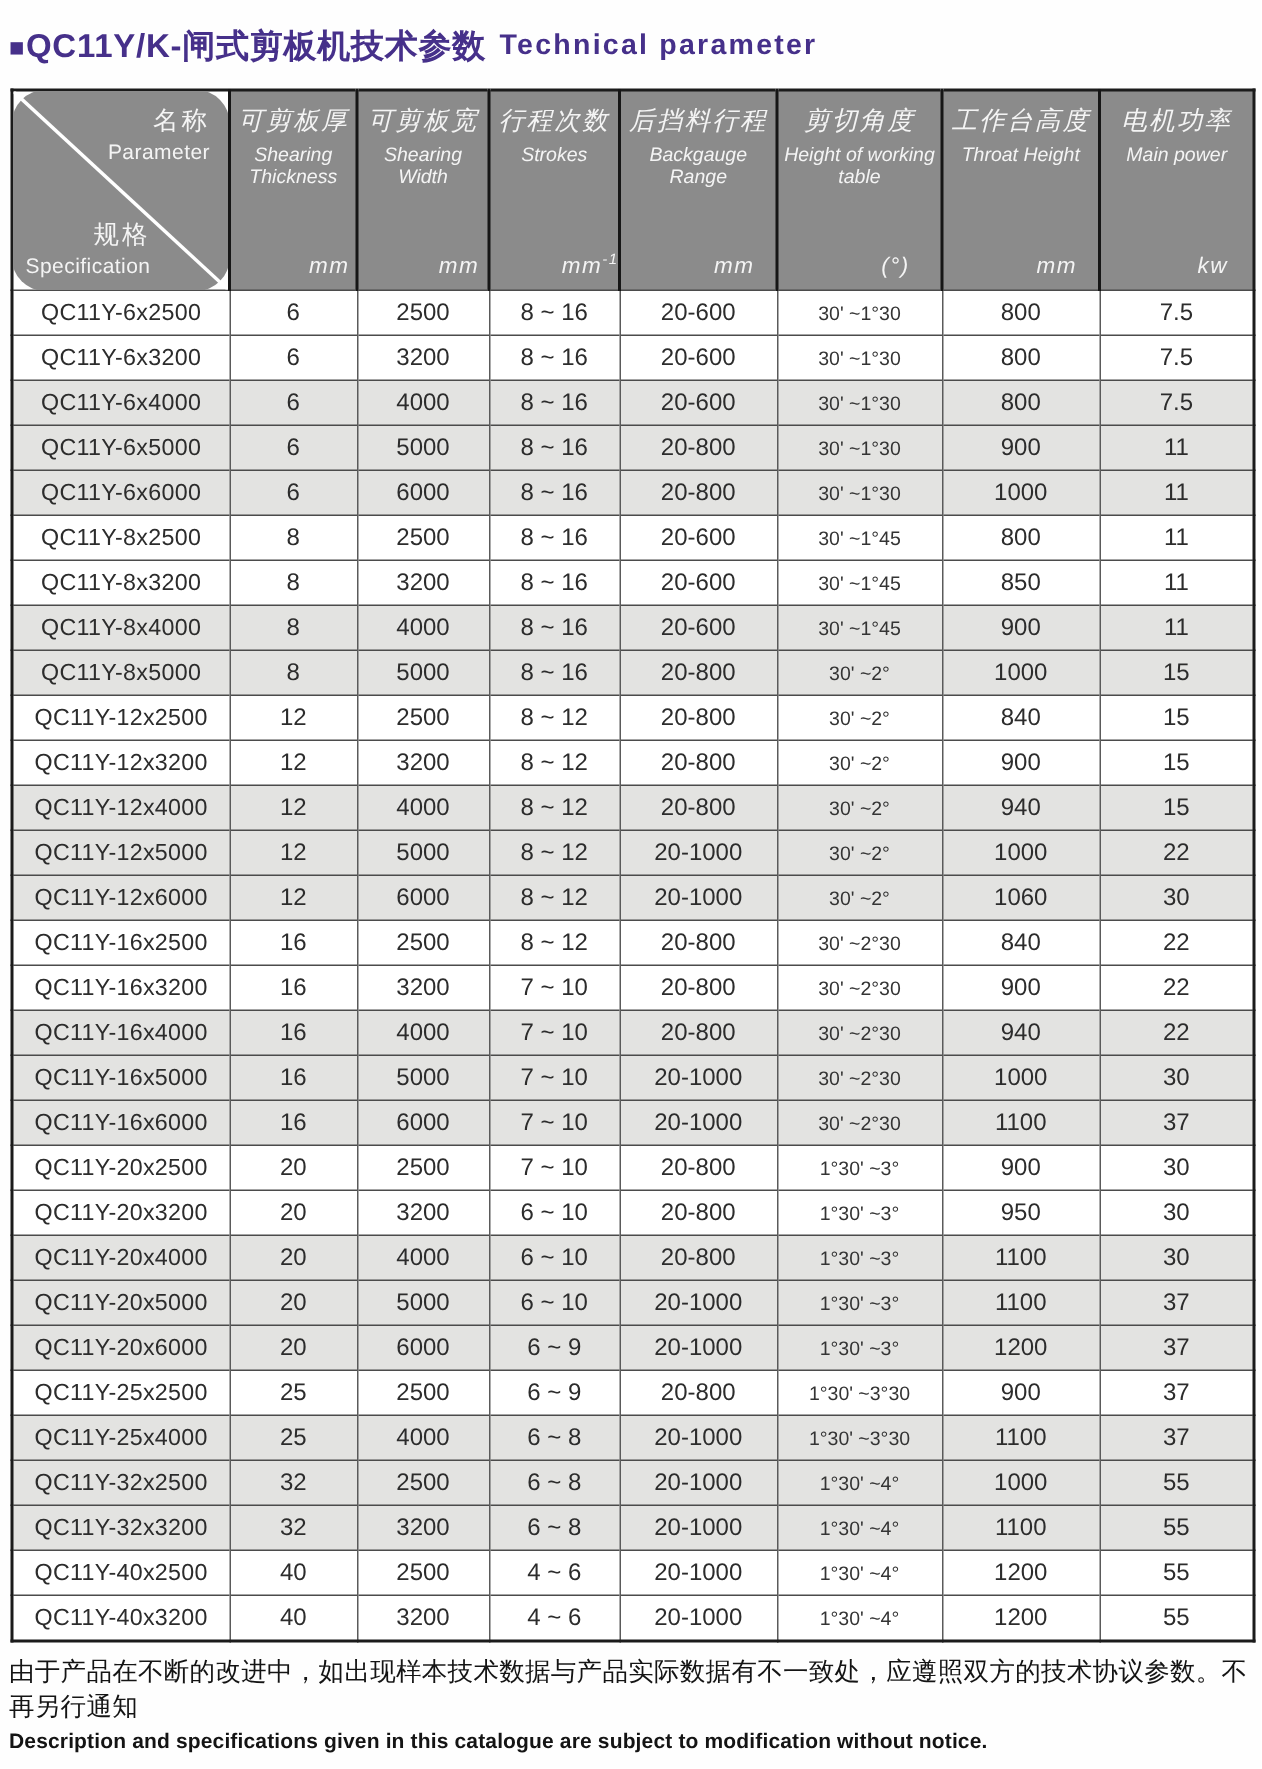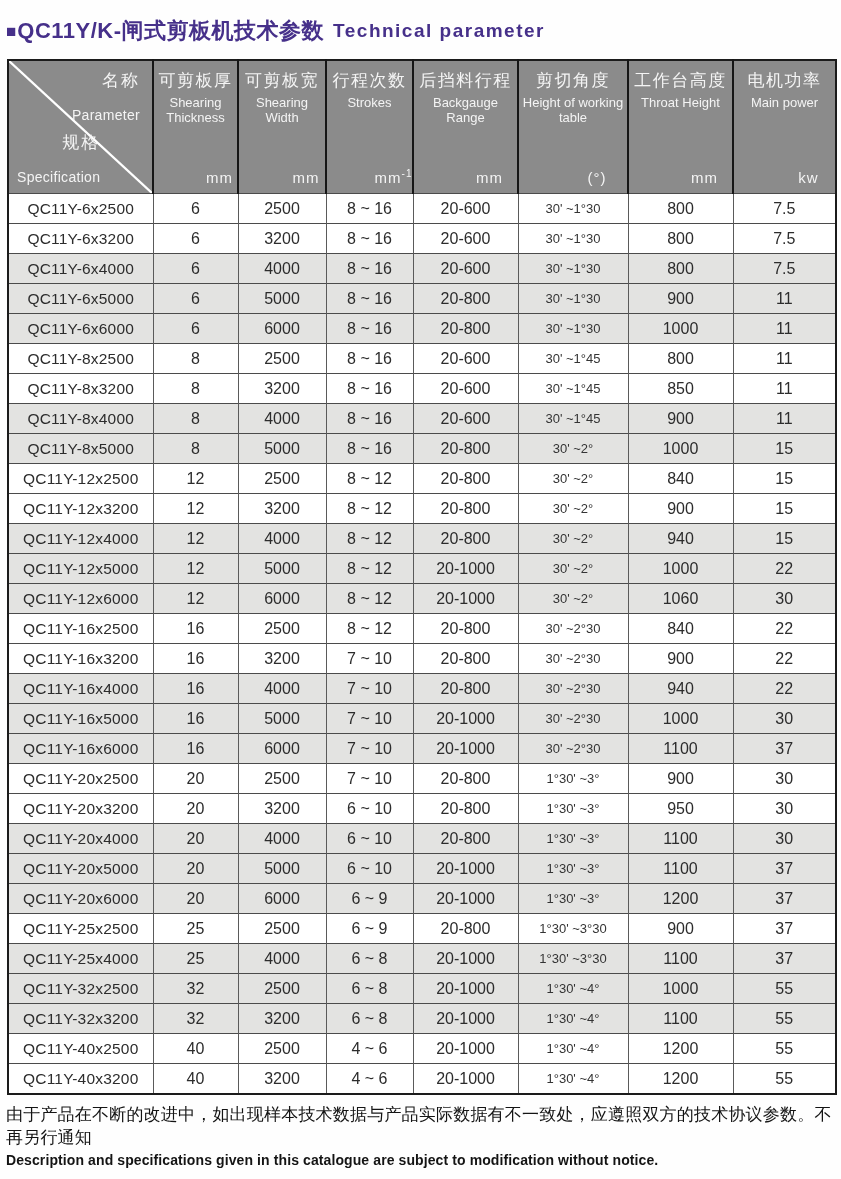--- a/index.html
+++ b/index.html
@@ -14,29 +14,29 @@
   .title-en{font-size:19px;font-weight:bold;color:#46308a;letter-spacing:1.5px;margin-left:9px;}
   
   table.spec{
     border-collapse:collapse;table-layout:fixed;width:828px;
     margin:13px 0 0 7px;border:2px solid #1b1b1b;
   }
   thead th{
     background:#8b8b8b;color:#f4f4f4;font-weight:normal;
     border-left:2px solid #161616;padding:0;height:104px;vertical-align:top;
   }
-  thead th.corner{border-left:none;position:relative;}
+  thead th.corner{border-left:none;position:relative;border-radius:22px;}
   .diag{position:absolute;left:0;top:0;width:100%;height:100%;display:block;}
   .corner-tr{position:absolute;top:8px;right:12px;text-align:right;}
   .corner-bl{position:absolute;left:8px;bottom:8px;text-align:left;}
   .c-zh{font-size:17px;letter-spacing:2px;}
   .corner-bl .c-zh{margin-left:8px;text-align:right;}
-  .c-en{font-size:14px;margin-top:15px;letter-spacing:.3px;}
+  .c-en{font-size:14px;margin-top:1px;letter-spacing:.3px;}
   .hwrap{height:132px;box-sizing:border-box;display:flex;flex-direction:column;
-         align-items:center;padding:8px 2px 7px 2px;}
+         align-items:center;padding:8px 2px 7px 2px;font-style:italic;}
   .h-zh{font-size:17px;letter-spacing:1.5px;white-space:nowrap;}
   .h-en{font-size:13px;line-height:1.18;margin-top:3px;text-align:center;}
   .h-unit{margin-top:auto;font-size:15px;letter-spacing:1px;margin-left:48px;}
   .h-unit sup{font-size:10px;}
   tbody td{
     height:29px;padding:0;text-align:center;vertical-align:middle;
     border-top:1px solid #4b4b4b;border-left:1px solid #5a5a5a;
     font-size:16px;color:#2c2c2c;background:#ffffff;
   }
   tbody td:first-child{border-left:none;}

